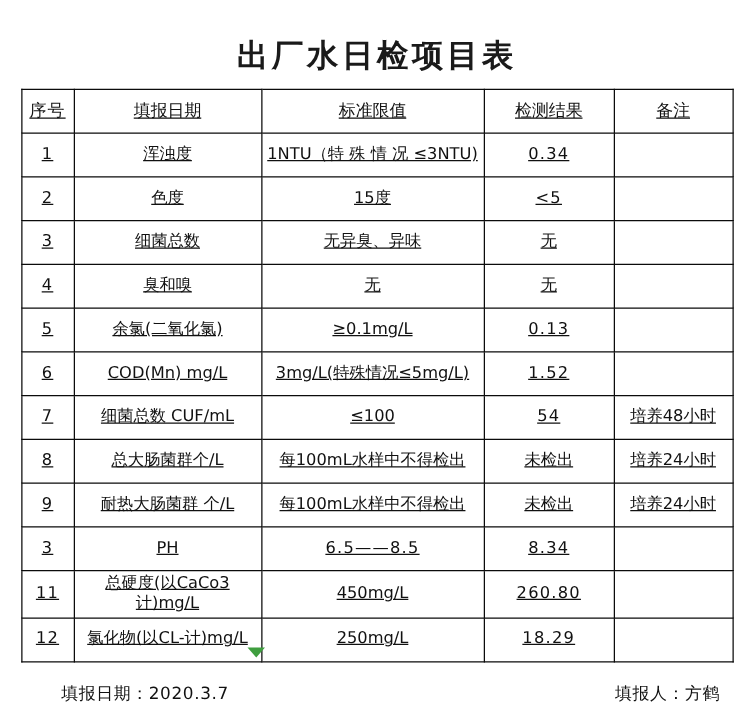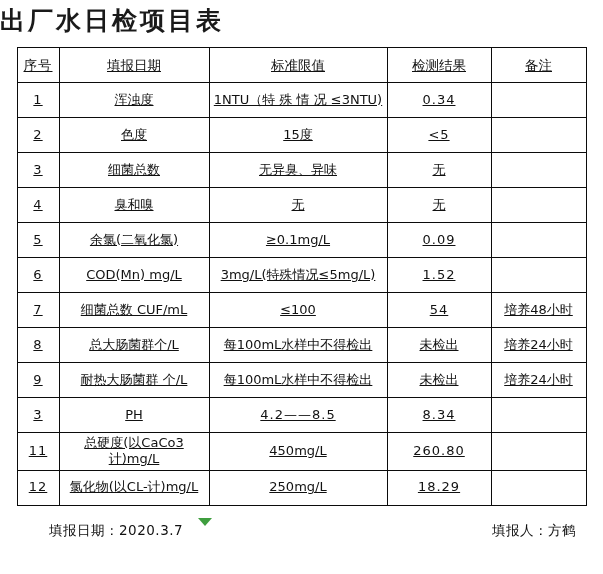--- a/index.html
+++ b/index.html
@@ -15,26 +15,26 @@
     position: relative;
     overflow: hidden;
   }
   .page {
     width: 603px;
     height: 574px;
     box-sizing: border-box;
     position: relative;
   }
   .title {
-    text-align: left;
+    text-align: center;
     font-size: 25px;
     font-weight: 700;
     letter-spacing: 3px;
     color: #1a1a1a;
-    padding-top: 4px;
+    padding-top: 28px;
     padding-bottom: 10px;
     font-family: "DejaVu Serif", "Liberation Serif", serif;
   }
   table.report {
     border-collapse: collapse;
     width: 569px;
     margin: 0 auto;
     table-layout: fixed;
     text-decoration: underline;
   }
@@ -147,21 +147,21 @@
         <td class="num">4</td>
         <td>臭和嗅</td>
         <td>无</td>
         <td>无</td>
         <td></td>
       </tr>
       <tr>
         <td class="num">5</td>
         <td>余氯(二氧化氯)</td>
         <td>≥0.1mg/L</td>
-        <td class="num">0.09</td>
+        <td class="num">0.13</td>
         <td></td>
       </tr>
       <tr>
         <td class="num">6</td>
         <td>COD(Mn)  mg/L</td>
         <td>3mg/L(特殊情况≤5mg/L)</td>
         <td class="num">1.52</td>
         <td></td>
       </tr>
       <tr>
@@ -181,21 +181,21 @@
       <tr>
         <td class="num">9</td>
         <td>耐热大肠菌群 个/L</td>
         <td>每100mL水样中不得检出</td>
         <td>未检出</td>
         <td>培养24小时</td>
       </tr>
       <tr>
         <td class="num">3</td>
         <td>PH</td>
-        <td class="num">4.2——8.5</td>
+        <td class="num">6.5——8.5</td>
         <td class="num">8.34</td>
         <td></td>
       </tr>
       <tr>
         <td class="num">11</td>
         <td>总硬度(以CaCo3计)mg/L</td>
         <td>450mg/L</td>
         <td class="num">260.80</td>
         <td></td>
       </tr>

